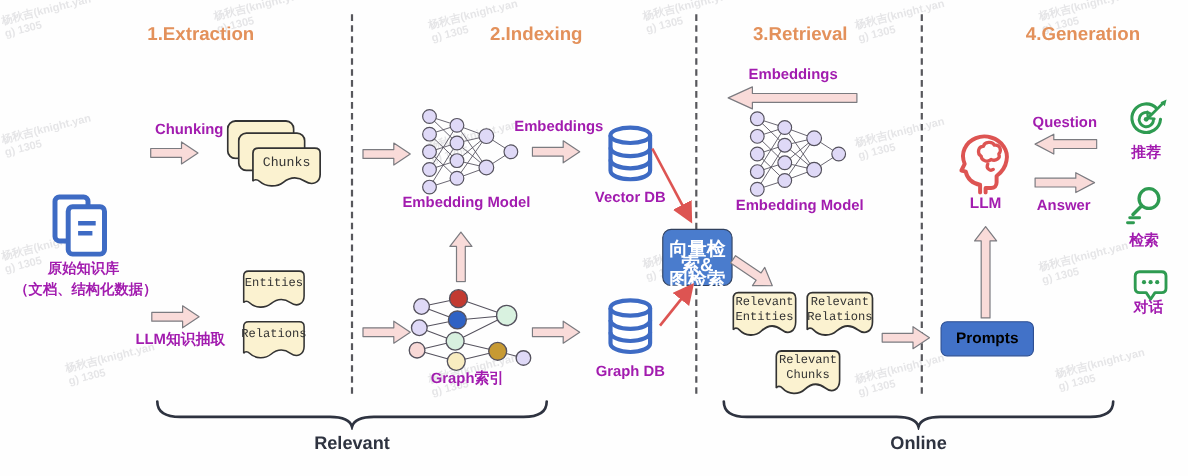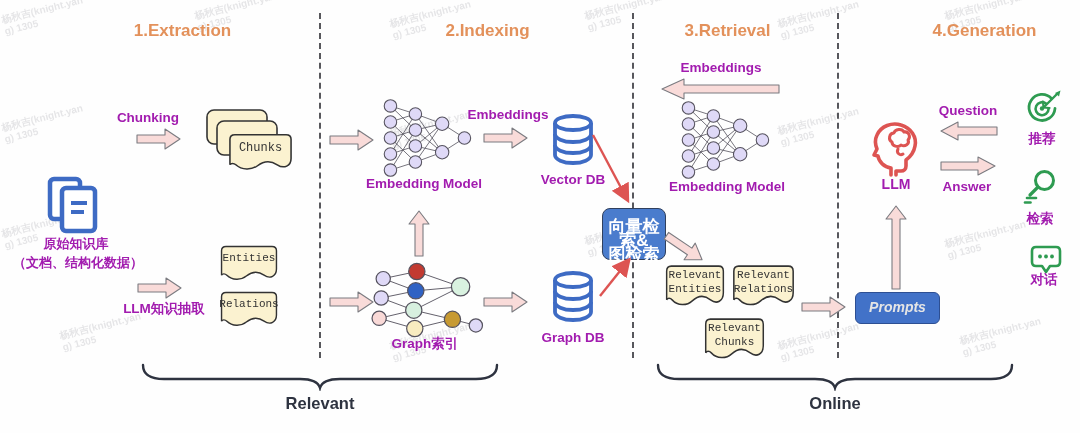--- a/index.html
+++ b/index.html
@@ -12,22 +12,22 @@
   .pa{position:absolute;}
   .pa polygon{fill:#F9DBD9;stroke:#7b7b80;stroke-width:1.1;stroke-linejoin:round;}
   .note{position:absolute;font-family:Liberation Mono, monospace;}
   .note svg{position:absolute;left:0;top:0;width:100%;height:100%;}
   .note-txt{position:relative;text-align:center;font-size:11px;color:#333;line-height:13.5px;}
   .nn line{stroke:#55525e;stroke-width:.9;}
   .wm{position:absolute;font-size:10px;line-height:12px;color:rgba(100,100,112,.16);
       transform:rotate(-14deg);white-space:nowrap;font-weight:bold;}
   .bluebox{position:absolute;background:#4A7CCD;border:1.5px solid #30405e;border-radius:8px;
            color:#fff;font-weight:bold;font-size:17px;text-align:center;line-height:14px;}
-  .btn{position:absolute;background:#4272C8;border:1px solid #2d4f93;border-radius:6px;color:#e5e5e5;
-       font-weight:bold;font-size:14px;text-align:center;font-style:italic;}
+  .btn{position:absolute;background:#4272C8;border:1px solid #2d4f93;border-radius:6px;color:#000000;
+       font-weight:bold;font-size:14px;text-align:center;}
   .brace{position:absolute;}
   .brace path{fill:none;stroke:#2E3340;stroke-width:2.4;stroke-linecap:round;}
   .footer-lbl{position:absolute;text-align:center;font-weight:bold;font-size:16.5px;color:#2E3340;}
 </style>
 </head>
 <body>
 
 <div id="canvas">
 
   <div class="wm" style="left:2px;top:4px">
@@ -106,21 +106,21 @@
 
   <svg class="pa" style="left:46px;top:176px" width="54" height="58" viewBox="0 0 54 58">
     <rect x="4" y="3" width="30" height="40" rx="4" fill="#fff" stroke="#3E6BC4" stroke-width="4.5"></rect>
     <rect x="16" y="12" width="33" height="43" rx="4" fill="#fff" stroke="#3E6BC4" stroke-width="4.5"></rect>
     <line x1="25" y1="27" x2="41" y2="27" stroke="#3E6BC4" stroke-width="4"></line>
     <line x1="25" y1="36" x2="38" y2="36" stroke="#3E6BC4" stroke-width="4"></line>
   </svg>
   <div class="lbl" style="left:15px;top:237px;width:122px;font-size:13px">原始知识库</div>
   <div class="lbl" style="left:0px;top:256px;width:156px;font-size:13px">（文档、结构化数据）</div>
 
-  <div class="lbl" style="left:96px;top:110px;width:104px">Chunking</div>
+  <div class="lbl" style="left:120px;top:110px;width:104px">Chunking</div>
   <svg class="pa" style="left:136px;top:127px" width="46" height="24" viewBox="0 0 46 24">
       <polygon points="1,8 29,8 29,2 44,12 29,22 29,16 1,16"></polygon>
     </svg>
 
   <svg class="pa" style="left:206px;top:109px" width="62" height="36" viewBox="0 0 62 36">
       <rect x="1" y="1" width="60" height="34" rx="7" fill="#FBF2D0" stroke="#333" stroke-width="1.6"></rect>
     </svg>
   <svg class="pa" style="left:216px;top:120px" width="62" height="36" viewBox="0 0 62 36">
       <rect x="1" y="1" width="60" height="34" rx="7" fill="#FBF2D0" stroke="#333" stroke-width="1.6"></rect>
     </svg>

